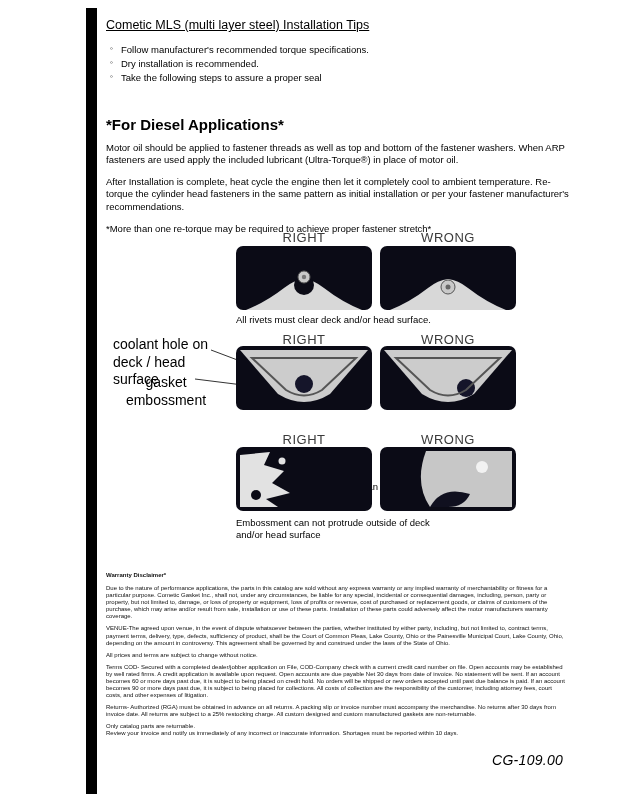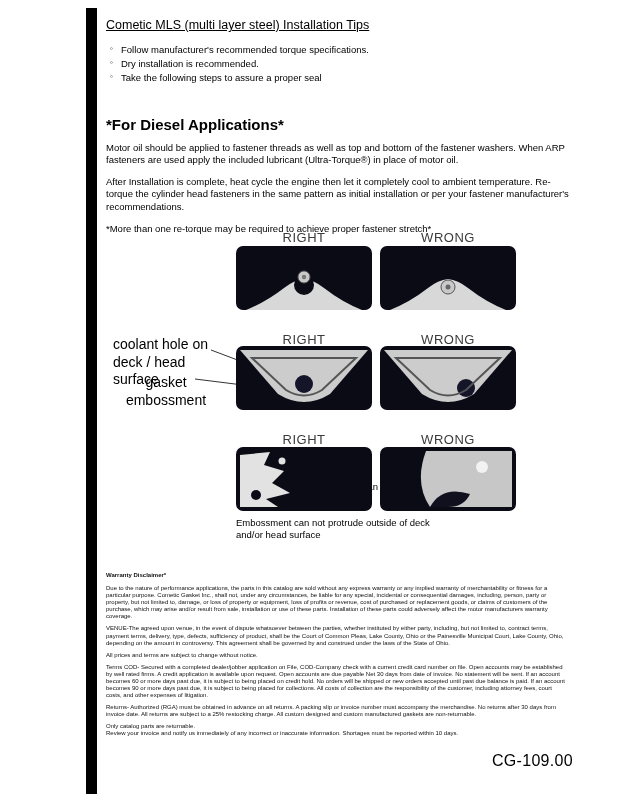--- a/index.html
+++ b/index.html
@@ -35,21 +35,21 @@
   .panel { position:absolute; width:136px; height:64px; }
   .figcap { position:absolute; font-size:9.5px; line-height:1.25; color:#000; }
   .ptr-label { position:absolute; font-size:14px; line-height:1.25; width:106px; color:#000; }
   .ptr-svg { position:absolute; left:0; top:100px; width:250px; height:92px; }
 
   .disclaimer { position:absolute; left:106px; top:572px; width:460px; font-size:6px; line-height:1.18; color:#111; }
   .disclaimer h3 { font-size:6px; font-weight:bold; margin-bottom:6px; }
   .disclaimer p { margin-bottom:5px; }
   .disclaimer p.tight { margin-bottom:0; }
 
-  .footer-code { position:absolute; left:492px; top:752px; font-size:16px; letter-spacing:0.3px; }
+  .footer-code { position:absolute; left:492px; top:752px; font-size:14px; letter-spacing:0.3px;font-style:italic; }
 </style>
 </head>
 <body>
 
 <div class="page">
 
   <div class="leftbar"></div>
 
   <h1 class="title">Cometic MLS (multi layer steel) Installation Tips</h1>
 
@@ -79,20 +79,21 @@
       <circle cx="68" cy="39" r="10" fill="#0b0b16"></circle>
       <circle cx="68" cy="31" r="6" fill="#c9c9c9" stroke="#5a5a5a" stroke-width="1"></circle>
       <circle cx="68" cy="31" r="2.2" fill="#777"></circle>
     </svg>
     <svg class="panel" style="left:275px; top:18px;" viewBox="0 0 136 64">
       <rect x="0" y="0" width="136" height="64" rx="7" fill="#0b0b16"></rect>
       <path d="M10,64 Q30,56 48,42 Q58,34 68,33 Q78,34 88,42 Q106,56 126,64 Z" fill="#d8d8d8"></path>
       <circle cx="68" cy="41" r="7" fill="#c9c9c9" stroke="#555" stroke-width="1"></circle>
       <circle cx="68" cy="41" r="2.5" fill="#666"></circle>
     </svg>
+    <div class="figcap" style="left:131px; top:86px;">All rivets must clear deck and/or head surface.</div>
 
     <div class="col-label" style="left:131px; top:104px;">RIGHT</div>
     <div class="col-label" style="left:275px; top:104px;">WRONG</div>
 
     <div class="ptr-label" style="left:8px; top:108px;">coolant hole on deck / head surface</div>
     <div class="ptr-label" style="left:8px; top:146px;text-align:center;">gasket embossment</div>
 
     <svg class="ptr-svg" viewBox="0 0 250 92">
       <line x1="106" y1="22" x2="196" y2="56" stroke="#333" stroke-width="1"></line>
       <line x1="90" y1="51" x2="178" y2="62" stroke="#333" stroke-width="1"></line>

